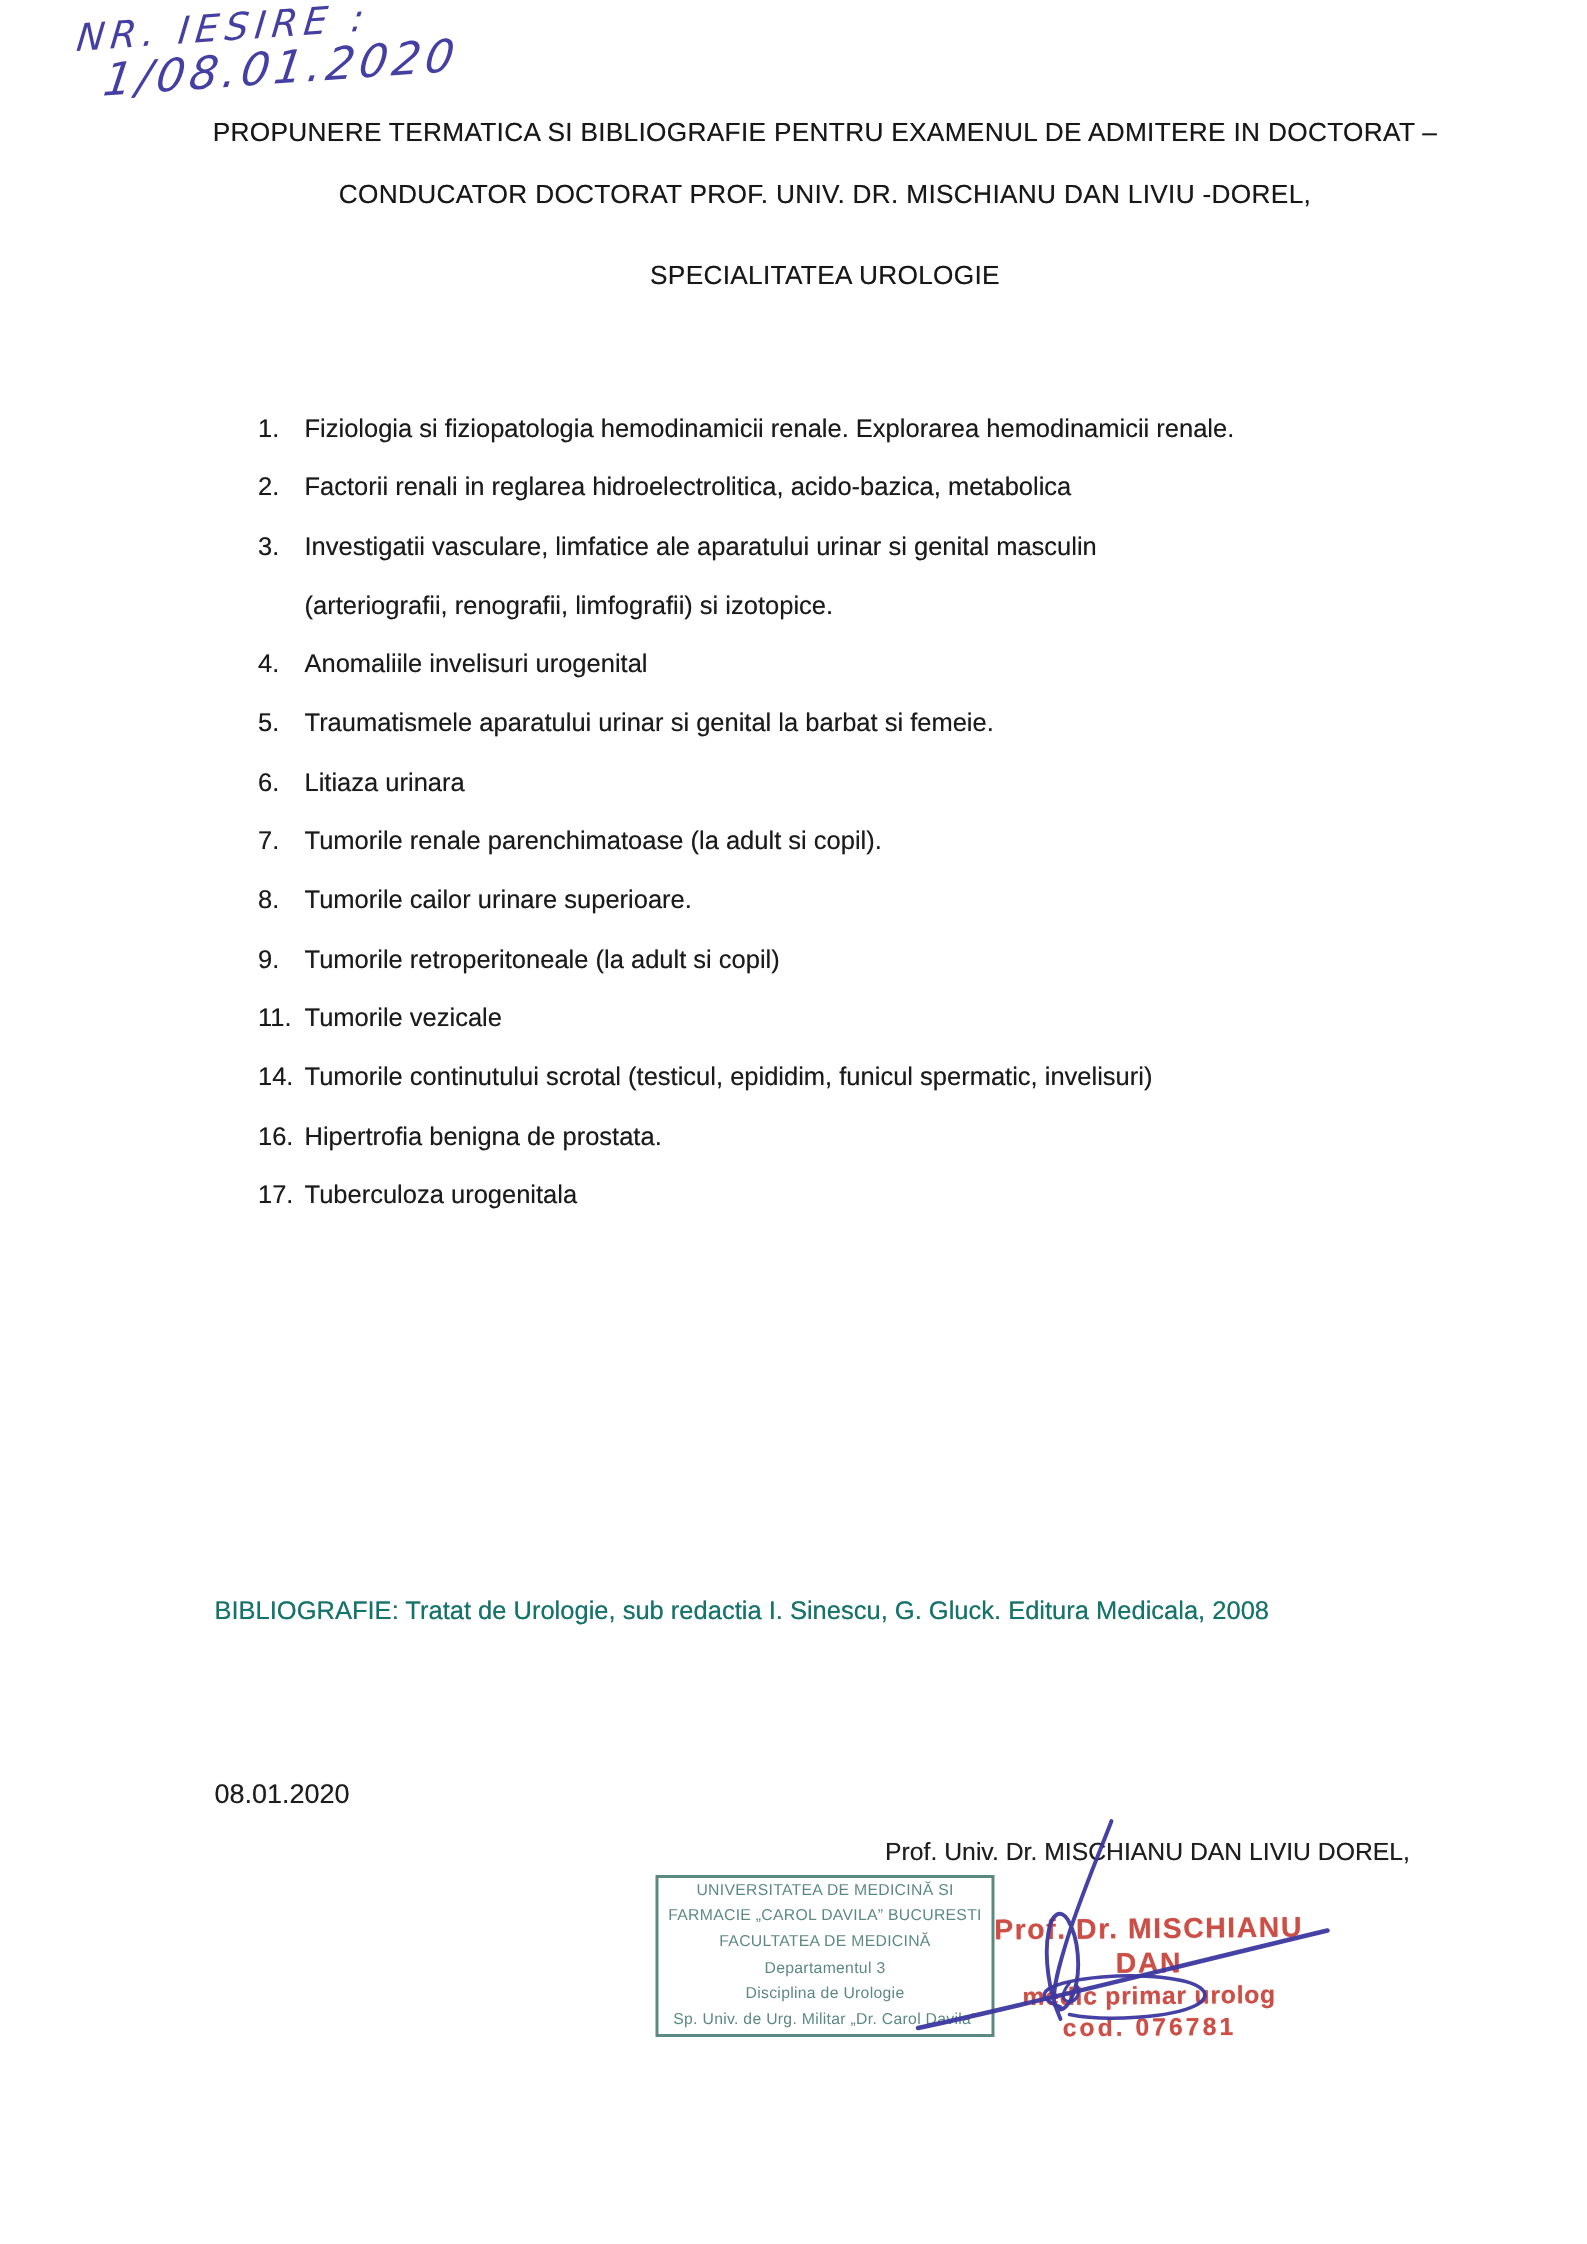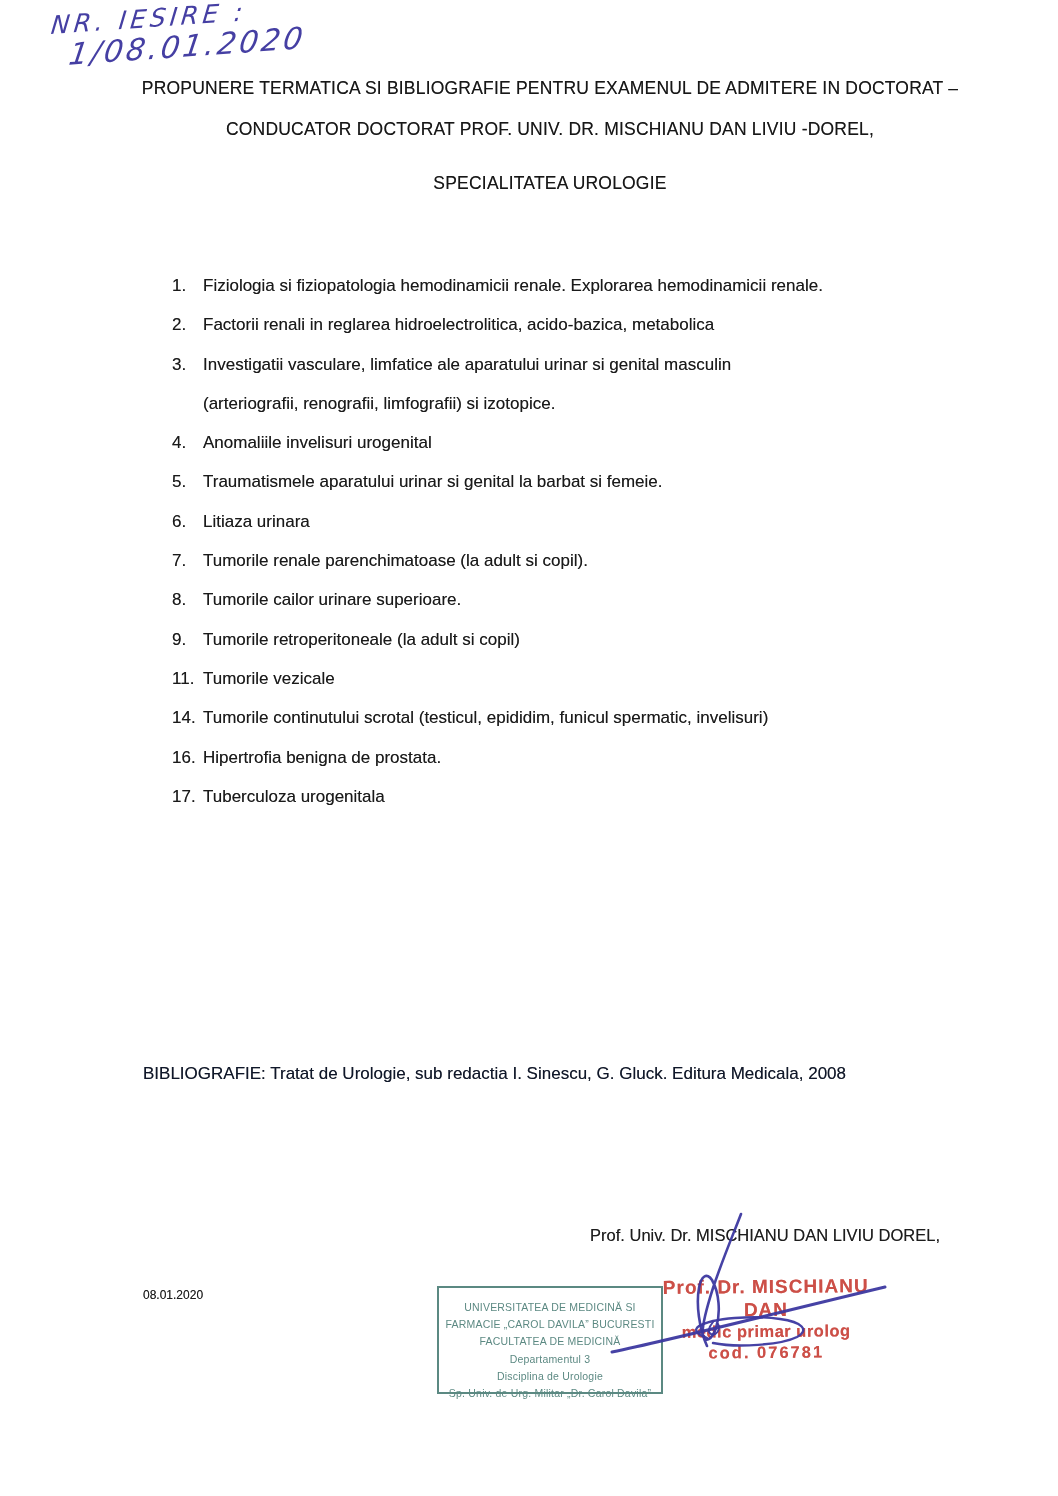--- a/index.html
+++ b/index.html
@@ -64,41 +64,41 @@
   .topic{
     display:flex; align-items:flex-start;
     line-height:39.3px;
   }
   .topic .num{ flex:0 0 31px; }
   .topic .txt{ flex:1 1 auto; white-space:pre-line; }
 
   .biblio{
     position:absolute; left:143px; top:1062px; width:800px;
     font-size:17px; line-height:24px;
-    color:#0f172a;
+    color:#0f766e;
   }
 
   .footer-date{
-    position:absolute; left:143px; top:1288px;
-    font-size:12px;
+    position:absolute; left:143px; top:1186px;
+    font-size:18px;
   }
   .footer-signatory{
     position:absolute; right:118px; top:1226px;
     font-size:16.5px;
   }
 
   
   .stamp-uni{
-    position:absolute; left:437px; top:1286px;
+    position:absolute; left:437px; top:1250px;
     width:226px; height:108px;
     border:2px solid var(--stamp-teal);
     color:var(--stamp-teal);
     font-size:10.5px; line-height:17.2px;
     text-align:center;
-    padding-top:11px;
+    padding-top:0;
     opacity:0.92;
     letter-spacing:0.2px;
   }
 
   
   .stamp-red{
     position:absolute; left:638px; top:1275px;
     width:256px;
     text-align:center;
     color:var(--stamp-red);

